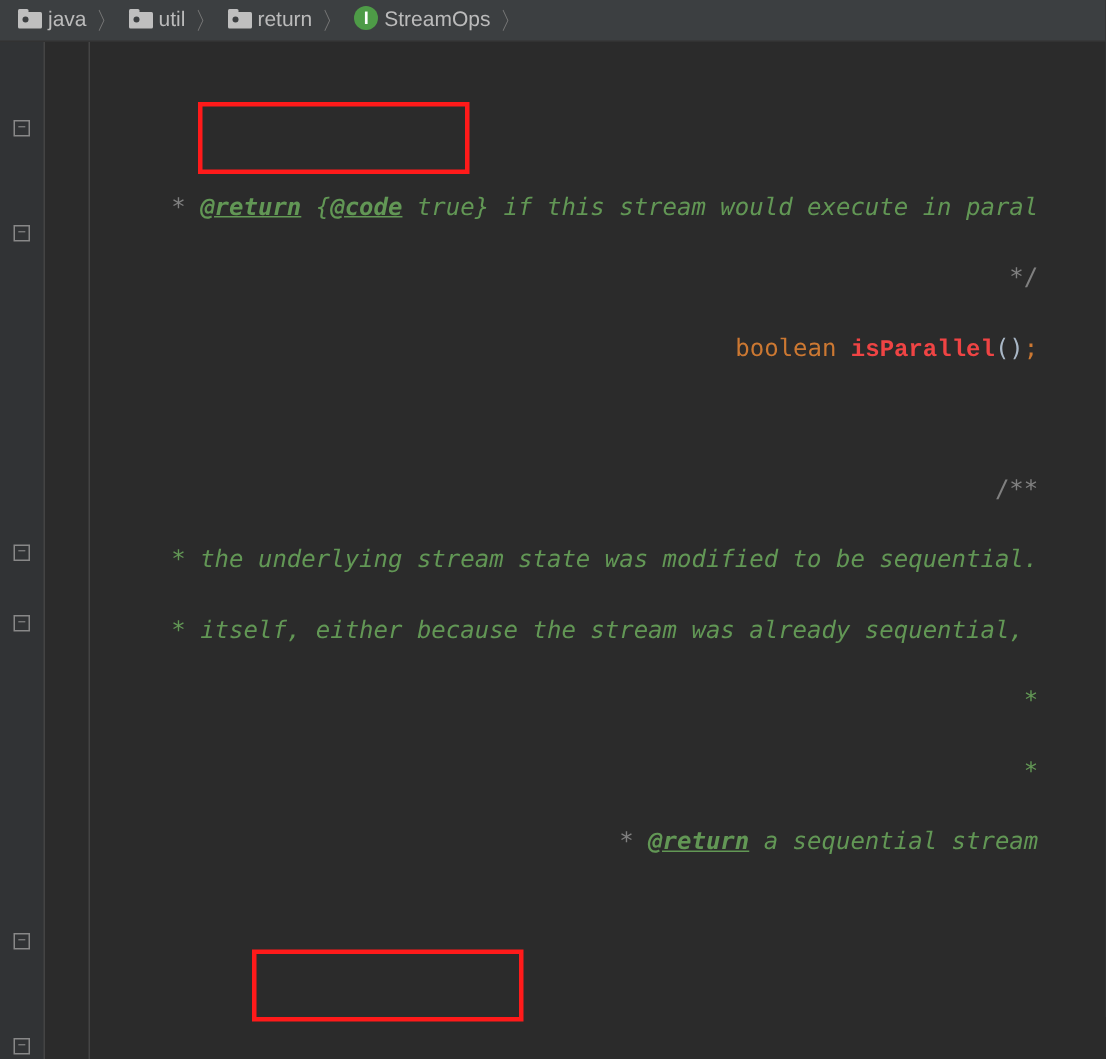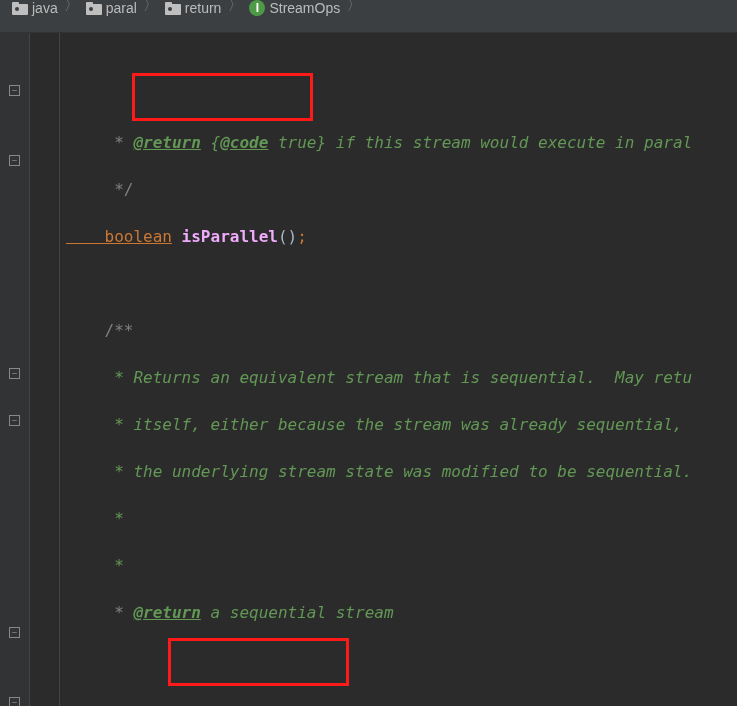--- a/index.html
+++ b/index.html
@@ -7,22 +7,22 @@
     background: #3c3f41;
     font-family: "Menlo", "Consolas", monospace;
     font-size: 16px;
     width: 737px;
     height: 706px;
     overflow: hidden;
     color: #a9b7c6;
   }
   .breadcrumb {
     display: flex;
-    align-items: flex-end;
-    padding: 16px 10px;
+    align-items: flex-start;
+    padding: 4px 10px;
     background: #3c3f41;
     border-bottom: 1px solid #323232;
     font-family: sans-serif;
     font-size: 14px;
     color: #bbbbbb;
     height: 28px;
   }
   .breadcrumb-item {
     display: flex;
     align-items: center;
@@ -113,23 +113,23 @@
     left: 36px;
     font-size: 14px;
   }
   .code {
     padding: 4px 0 0 6px;
     line-height: 23.5px;
     white-space: pre;
     font-style: italic;
     position: relative;
   }
-  .code .line { display: block; height: 23.5px; }
-  .kw { color: #cc7832; font-style: normal; text-decoration: underline; }
-  .method { color: #f0abfc; font-style: normal; font-weight: bold; }
+  .code .line { display: block; height: 23.5px; text-align: right; }
+  .kw { color: #cc7832; font-style: normal; }
+  .method { color: #ef4444; font-style: normal; font-weight: bold; font-family: Liberation Mono, monospace; }
   .comment { color: #629755; }
   .tag { color: #629755; text-decoration: underline; font-weight: bold; }
   .paren { color: #a9b7c6; font-style: normal; }
   .semi { color: #cc7832; font-style: normal; }
   .gray { color: #808080; font-style: normal; }
   .htmltag { color: #77b767; font-style: normal; }
   .redbox {
     position: absolute;
     border: 3px solid #ff1a1a;
     pointer-events: none;
@@ -150,21 +150,21 @@
     <span class="folder-icon">
         <span class="dot"></span>
       </span>
     <span>java</span>
   </div>
   <span class="breadcrumb-sep">〉</span>
   <div class="breadcrumb-item">
     <span class="folder-icon">
         <span class="dot"></span>
       </span>
-    <span>paral</span>
+    <span>util</span>
   </div>
   <span class="breadcrumb-sep">〉</span>
   <div class="breadcrumb-item">
     <span class="folder-icon">
         <span class="dot"></span>
       </span>
     <span>return</span>
   </div>
   <span class="breadcrumb-sep">〉</span>
   <div class="breadcrumb-item">
@@ -187,23 +187,22 @@
   <div class="gutter-line-area"></div>
   <div class="code">
     <div class="highlight-line" style="top:614px;"></div>
     <div class="redbox" style="top:40px; left:72px; width:181px; height:48px;"></div>
     <div class="redbox" style="top:605px; left:108px; width:181px; height:48px;"></div>
 <span class="line"><span class="gray">     * </span><span class="tag">@return</span><span class="comment"> {</span><span class="tag">@code</span><span class="comment"> true} if this stream would execute in paral</span></span>
 <span class="line"><span class="gray">     */</span></span>
 <span class="line"><span class="kw">    boolean</span><span class="method"> isParallel</span><span class="paren">()</span><span class="semi">;</span></span>
 <span class="line"></span>
 <span class="line"><span class="gray">    /**</span></span>
-<span class="line"><span class="comment">     * Returns an equivalent stream that is sequential.  May retu</span></span>
+<span class="line"><span class="comment">     * the underlying stream state was modified to be sequential.</span></span>
 <span class="line"><span class="comment">     * itself, either because the stream was already sequential, </span></span>
-<span class="line"><span class="comment">     * the underlying stream state was modified to be sequential.</span></span>
 <span class="line"><span class="comment">     *</span></span>
 <span class="line"><span class="comment">     *</span></span>
 <span class="line"><span class="gray">     * </span><span class="tag">@return</span><span class="comment"> a sequential stream</span></span>
 
 
 
 
 
 
 

